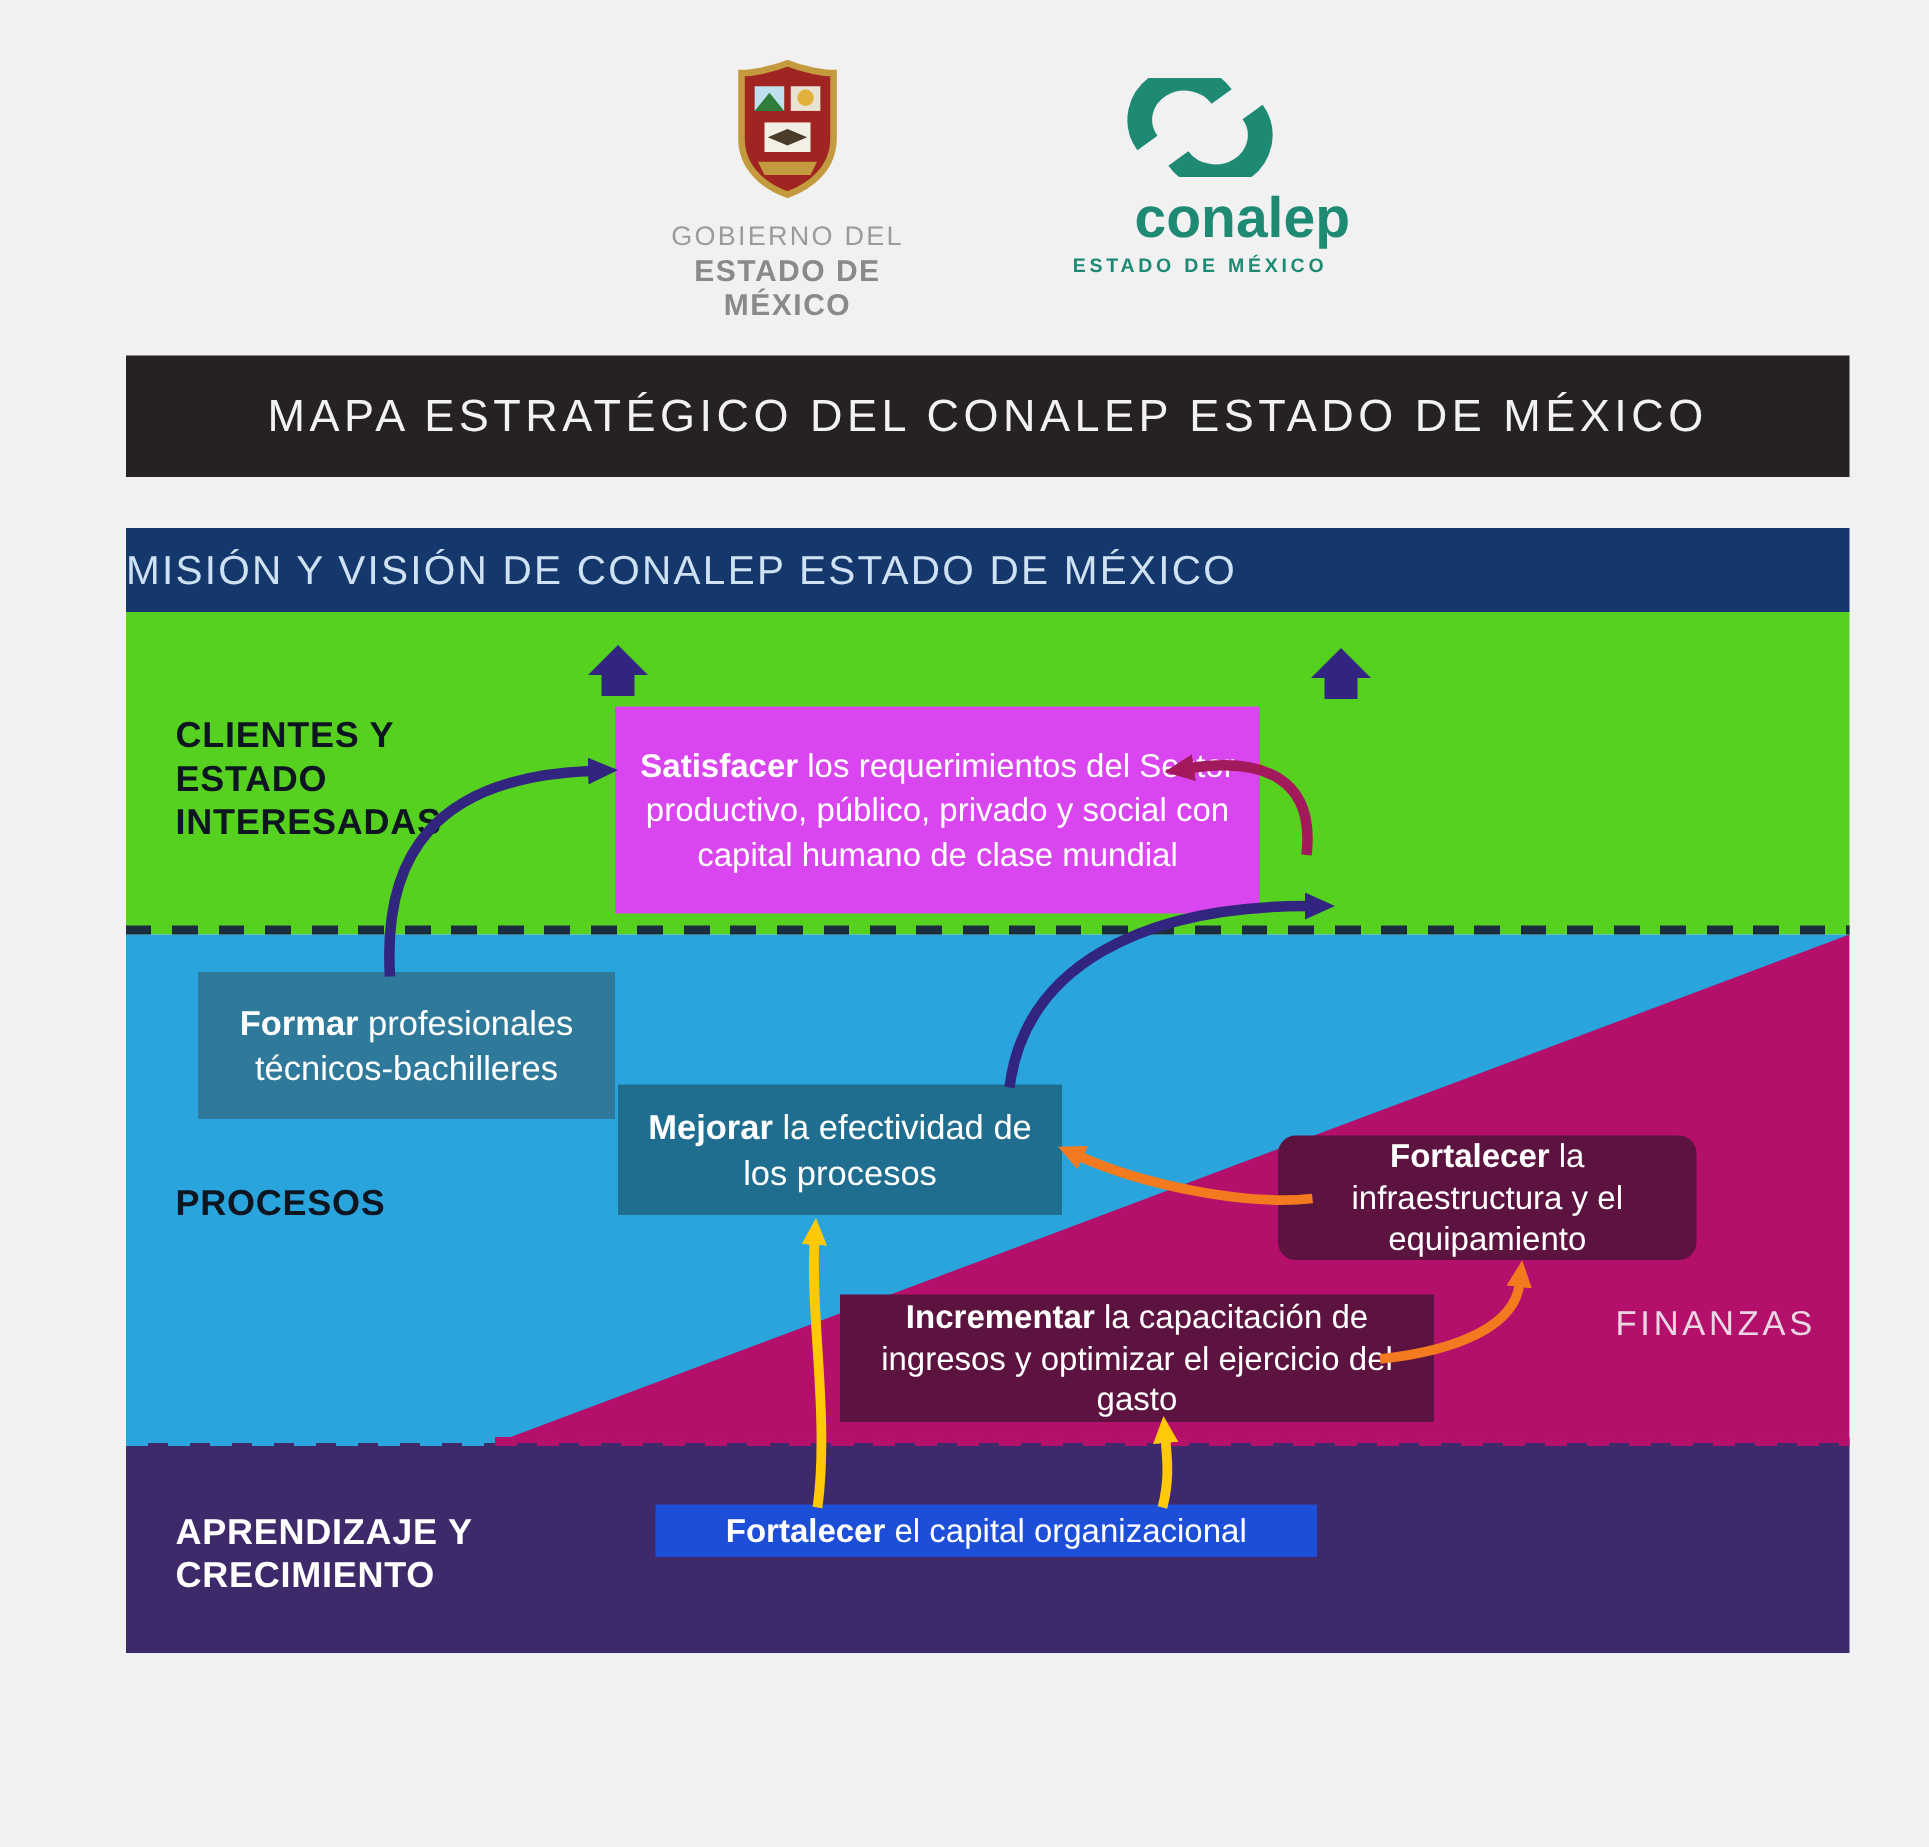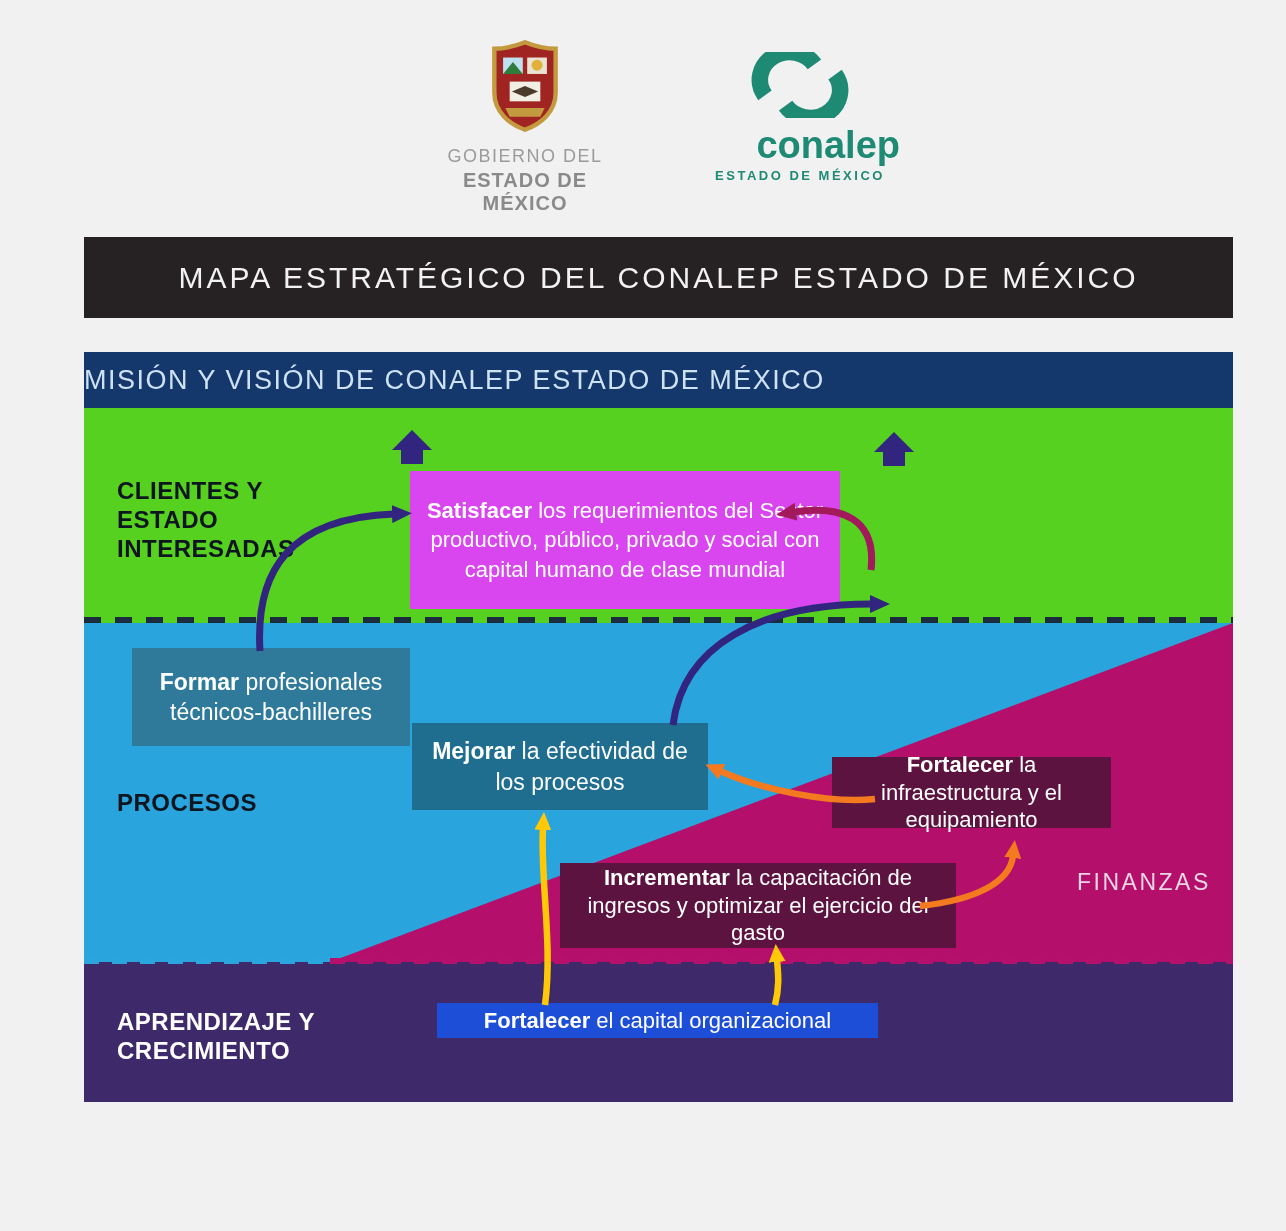--- a/index.html
+++ b/index.html
@@ -44,21 +44,21 @@
   .lbl-finanzas{left:1077px;top:869px;font-size:23px;letter-spacing:2.5px;color:#ead5e3;}
 
   
   .node{position:absolute;color:#fff;display:flex;align-items:center;justify-content:center;
     text-align:center;font-size:21px;line-height:1.32;padding:6px 14px;box-sizing:border-box;}
   .node b{font-weight:bold;}
   .box-satisfacer{left:410px;top:471px;width:430px;height:138px;background:#d946ef;font-size:22px;}
   .box-promover{left:870px;top:518px;width:332px;height:100px;background:#0d7a45;font-size:23px;}
   .box-formar{left:132px;top:648px;width:278px;height:98px;background:#2f7a9b;font-size:23px;}
   .box-mejorar{left:412px;top:723px;width:296px;height:87px;background:#1f6e90;font-size:23px;}
-  .box-infra{left:832px;top:757px;width:279px;height:71px;background:#5c1340;font-size:22px;line-height:1.25;}
+  .box-infra{left:852px;top:757px;width:279px;height:83px;background:#5c1340;font-size:22px;line-height:1.25;border-radius:12px;}
   .box-incrementar{left:560px;top:863px;width:396px;height:85px;background:#5c1340;font-size:22px;line-height:1.25;}
   .box-capital{left:437px;top:1003px;width:441px;height:35px;background:#1d4ed8;font-size:22px;}
 
   .arrow-layer{left:84px;top:408px;width:1149px;height:694px;pointer-events:none;}
 </style>
 </head>
 <body>
 
 <div class="page">
 

